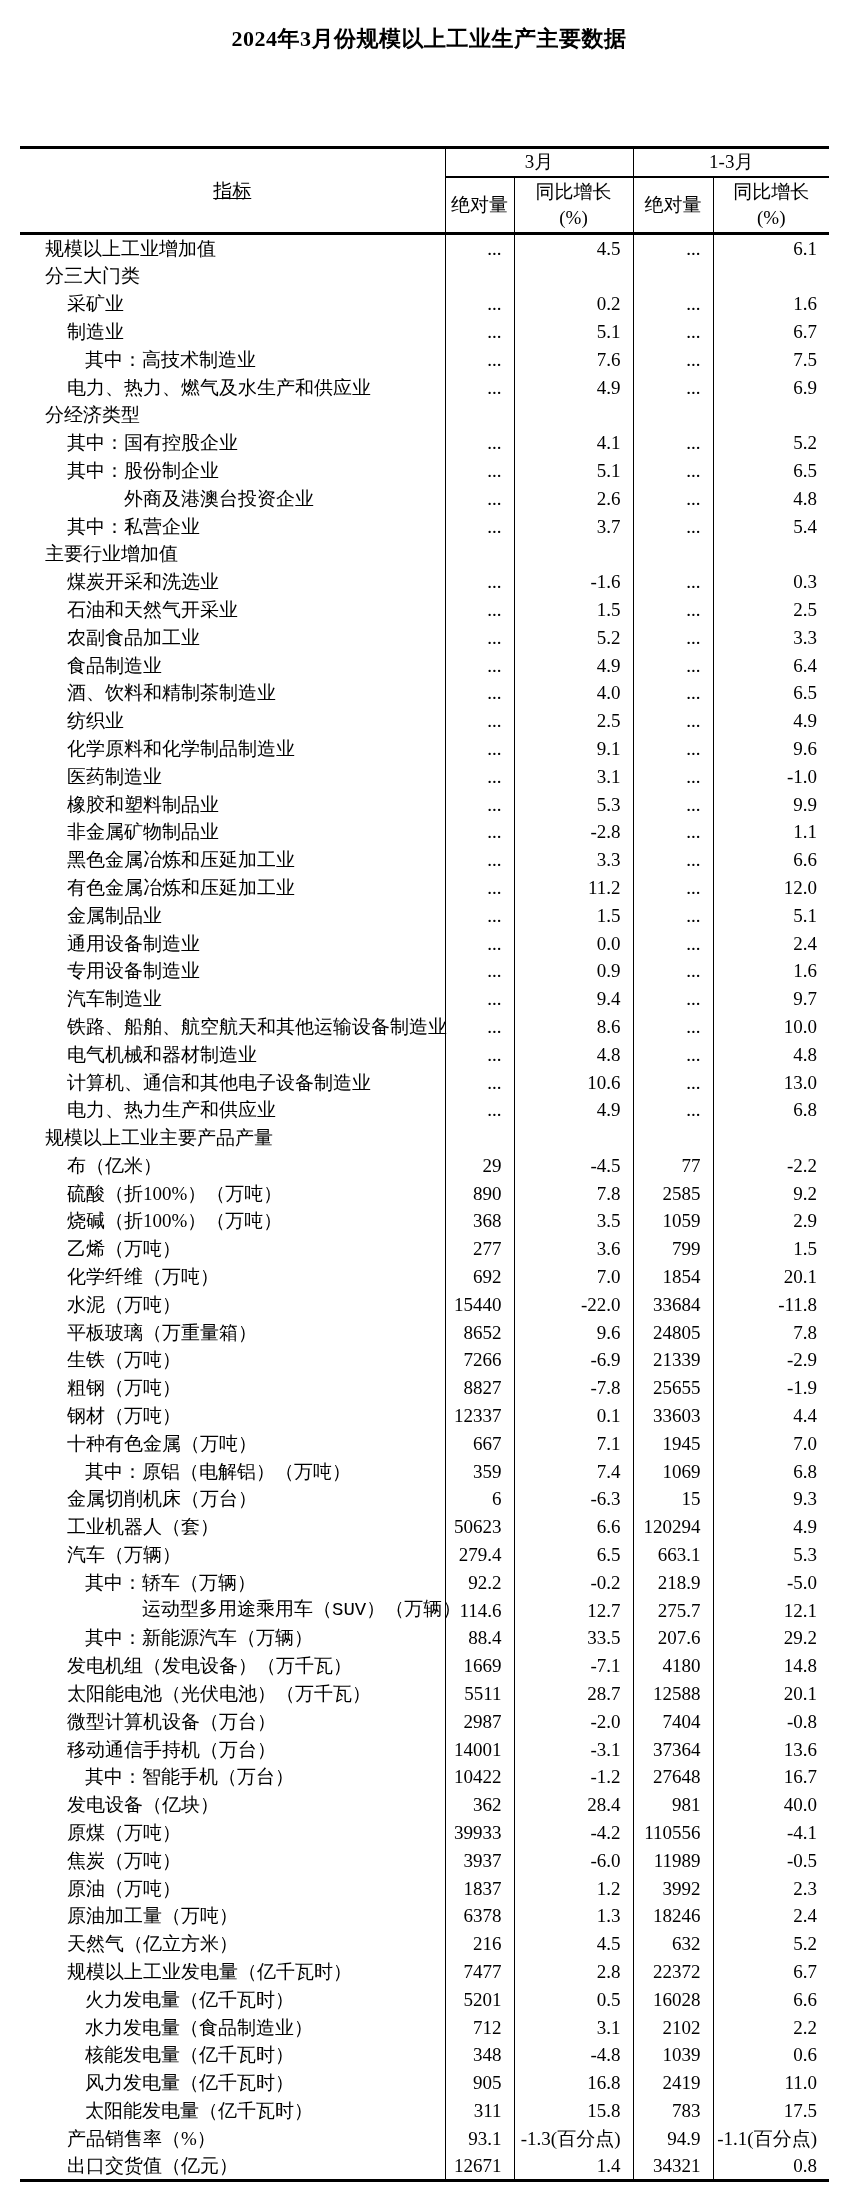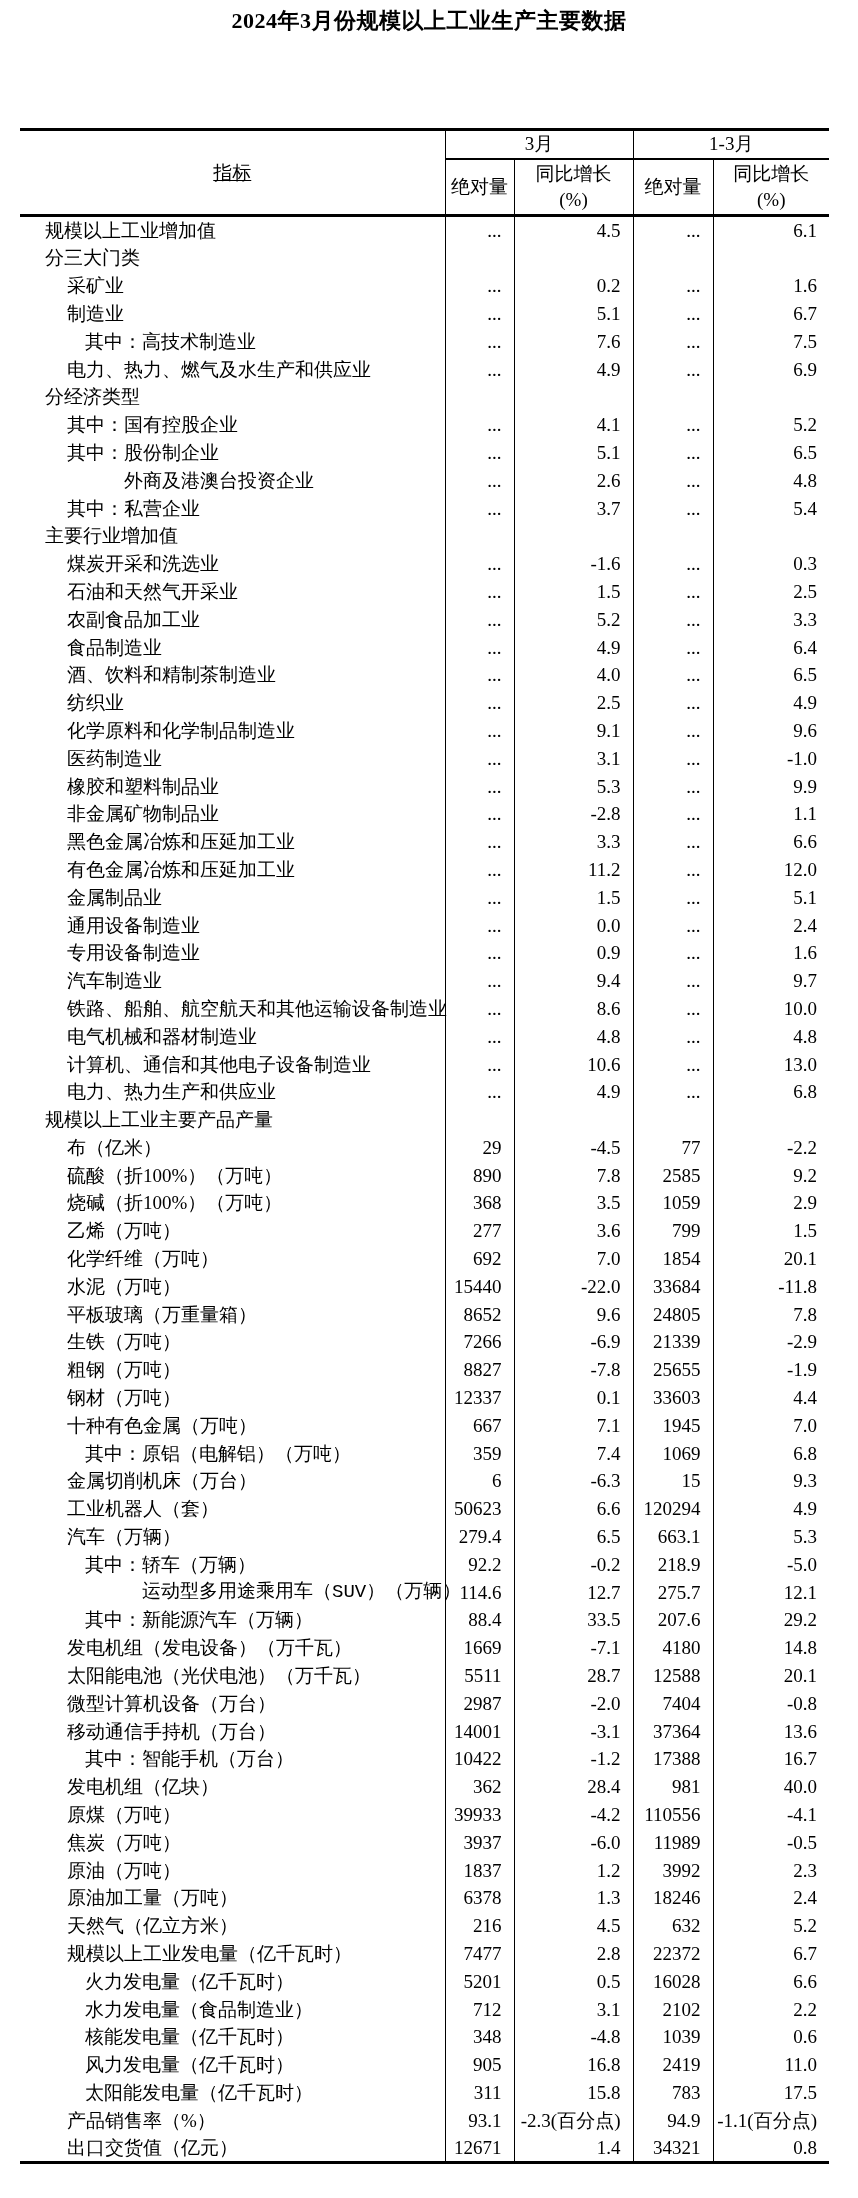--- a/index.html
+++ b/index.html
@@ -6,21 +6,21 @@
     margin: 0;
     padding: 0;
     background: #ffffff;
     width: 858px;
     height: 2198px;
     color: #000;
     font-family: "Liberation Serif", "DejaVu Serif", serif;
   }
   .page { width: 858px; height: 2198px; overflow: hidden; background:#fff; }
   h1.title {
-    margin: 0;
+    margin: 18px;
     padding-top: 6px;
     height: 30px;
     line-height: 30px;
     text-align: center;
     font-size: 22px;
     font-weight: bold;
     letter-spacing: 0.5px;
   }
   table.stats {
     border-collapse: collapse;
@@ -489,25 +489,25 @@
       <td class="name ind1">移动通信手持机（万台）</td>
       <td class="num">14001</td>
       <td class="num">-3.1</td>
       <td class="num">37364</td>
       <td class="num">13.6</td>
     </tr>
         <tr>
       <td class="name ind2">其中：智能手机（万台）</td>
       <td class="num">10422</td>
       <td class="num">-1.2</td>
-      <td class="num">17388</td>
+      <td class="num">27648</td>
       <td class="num">16.7</td>
     </tr>
         <tr>
-      <td class="name ind1">发电机组（亿块）</td>
+      <td class="name ind1">发电设备（亿块）</td>
       <td class="num">362</td>
       <td class="num">28.4</td>
       <td class="num">981</td>
       <td class="num">40.0</td>
     </tr>
         <tr>
       <td class="name ind1">原煤（万吨）</td>
       <td class="num">39933</td>
       <td class="num">-4.2</td>
       <td class="num">110556</td>
@@ -579,21 +579,21 @@
         <tr>
       <td class="name ind2">太阳能发电量（亿千瓦时）</td>
       <td class="num">311</td>
       <td class="num">15.8</td>
       <td class="num">783</td>
       <td class="num">17.5</td>
     </tr>
         <tr>
       <td class="name ind1">产品销售率（%）</td>
       <td class="num">93.1</td>
-      <td class="num">-2.3(百分点)</td>
+      <td class="num">-1.3(百分点)</td>
       <td class="num">94.9</td>
       <td class="num">-1.1(百分点)</td>
     </tr>
         <tr>
       <td class="name ind1">出口交货值（亿元）</td>
       <td class="num">12671</td>
       <td class="num">1.4</td>
       <td class="num">34321</td>
       <td class="num">0.8</td>
     </tr>

